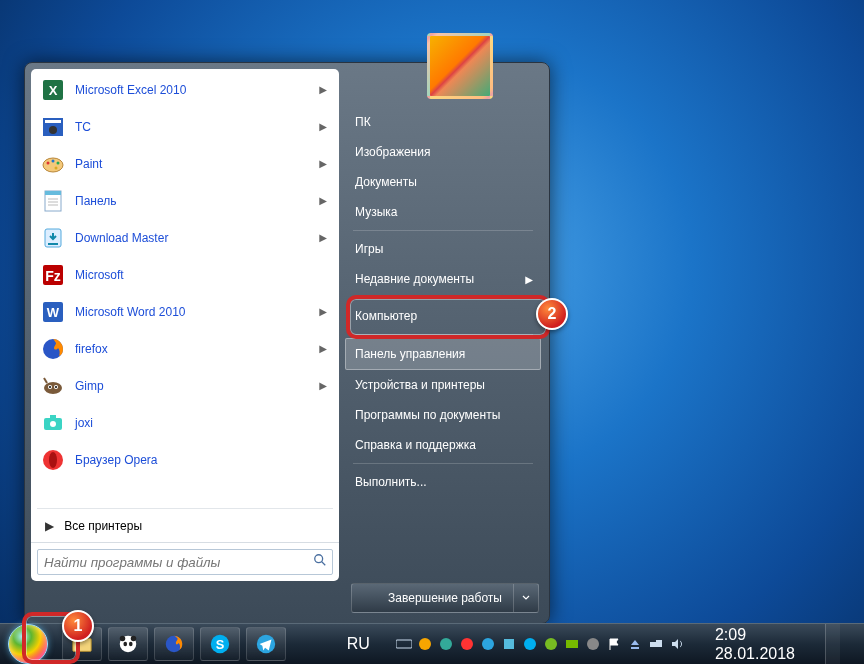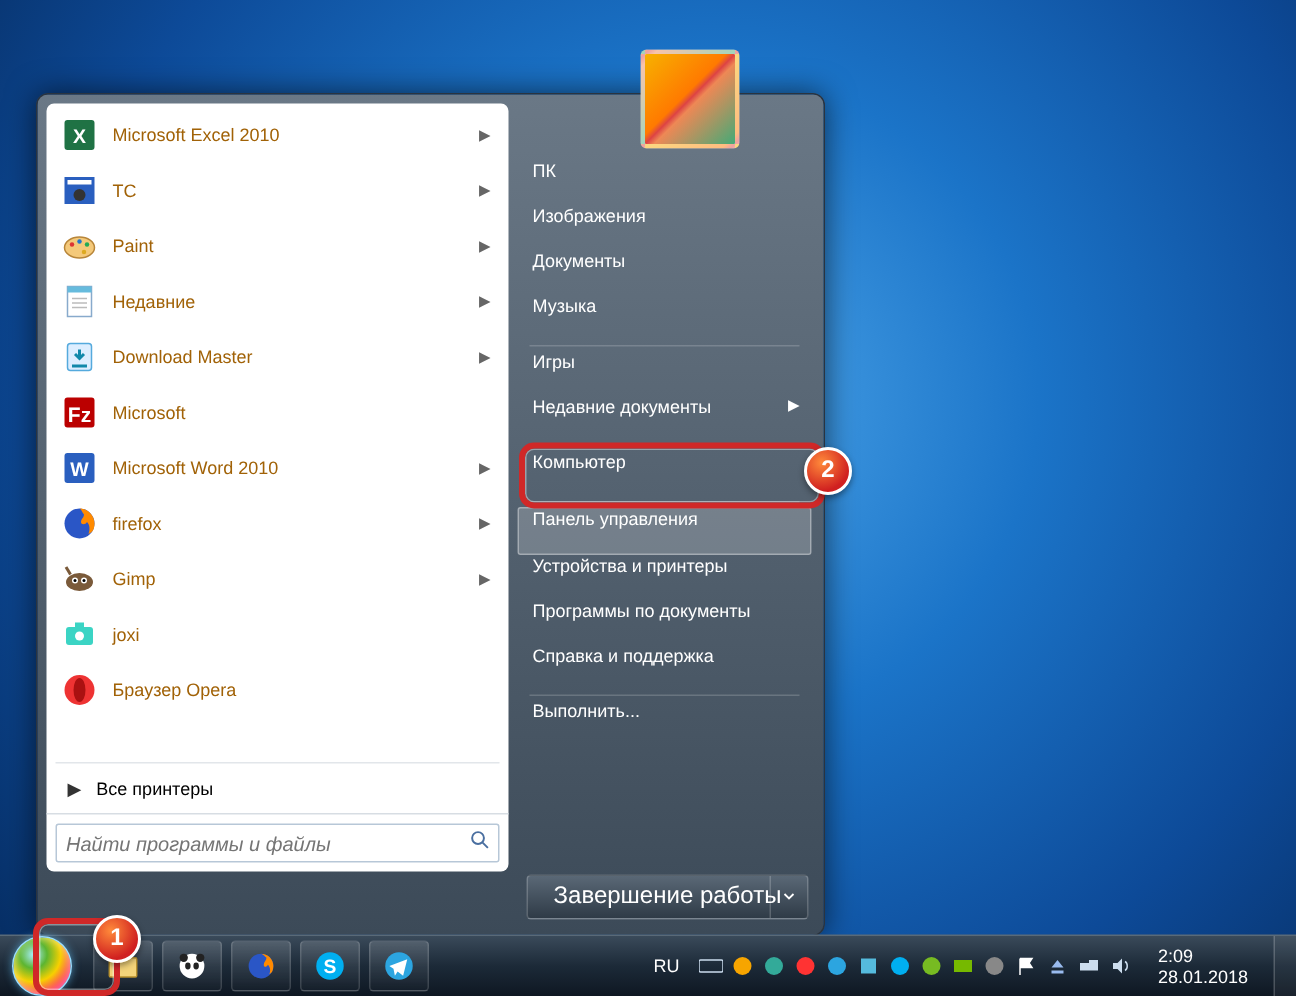--- a/index.html
+++ b/index.html
@@ -2,47 +2,47 @@
 <html><head>
 <meta charset="utf-8">
 <style>
 html,body{margin:0;padding:0;width:864px;height:664px;font-family:"Segoe UI",Tahoma,sans-serif;font-size:12px;overflow:hidden;background:#0a3a7a}
 .desktop{position:relative;width:864px;height:664px;background:radial-gradient(circle at 55% 40%,#4aa3e8 0%,#1b74c8 35%,#0d4a98 70%,#062b5e 100%);}
 .taskbar{position:absolute;left:0;right:0;bottom:0;height:40px;background:linear-gradient(to bottom,#3a4a5a 0%,#1c2a38 50%,#0e1722 100%);border-top:1px solid #5a6a78;display:flex;align-items:center}
 .start-orb{width:38px;height:38px;margin-left:8px;border-radius:50%;background:radial-gradient(circle at 35% 30%,#aef 0%,#5cb531 25%,#f7d000 50%,#f36 75%,#23a 100%);border:1px solid #9df;box-shadow:0 0 6px rgba(255,255,255,.5) inset,0 0 6px rgba(100,200,255,.6)}
 .tb-icons{display:flex;gap:6px;margin-left:14px}
 .tb-icon{width:38px;height:32px;border:1px solid rgba(255,255,255,.15);border-radius:3px;background:linear-gradient(to bottom,rgba(255,255,255,.15),rgba(255,255,255,.02));display:flex;align-items:center;justify-content:center}
 .tb-icon svg{width:22px;height:22px}
-.tray{margin-left:auto;display:flex;align-items:center;gap:9px;padding-right:0;color:#fff;font-size:12px}
+.tray{margin-left:auto;display:flex;align-items:center;gap:22px;padding-right:24px;color:#fff;font-size:16px}
 .tray-icons{display:flex;gap:5px;align-items:center}
 .tray-ic{width:16px;height:16px;display:flex;align-items:center;justify-content:center}
 .clock{text-align:left;line-height:1.2;padding:0 8px}
 .show-desk{width:14px;height:40px;border-left:1px solid rgba(255,255,255,.2);background:rgba(255,255,255,.05)}
 .lang{padding:2px 4px}
 
 .startmenu{position:absolute;left:24px;bottom:40px;width:524px;height:560px;border-radius:8px;background:linear-gradient(to bottom,#6a7886 0%,#3c4a58 100%);border:1px solid #2a3440;box-shadow:0 0 20px rgba(0,0,0,.6)}
 .sm-left{position:absolute;left:6px;top:6px;width:308px;height:512px;background:#fff;border-radius:5px;display:flex;flex-direction:column}
 .sm-proglist{flex:1;padding:2px}
 .sm-item{display:flex;align-items:center;height:37px;padding:0 6px;position:relative}
 .sm-ico{width:28px;height:28px;margin-right:8px;display:flex;align-items:center;justify-content:center;flex-shrink:0}
-.sm-label{flex:1;color:#a16207}
+.sm-label{flex:1;color:#1d4ed8}
 .sm-fly{color:#666;font-size:10px;padding-right:4px}
 .sm-sep{border-top:1px solid #e2e6ea;margin:1px 6px}
 .sm-allprog{display:flex;align-items:center;height:32px;padding:0 6px}
 .sm-allprog .tri{color:#333;margin-right:10px;margin-left:8px}
 .sm-search{padding:6px;border-top:1px solid #d7dde3}
 .sm-search input{width:100%;box-sizing:border-box;height:26px;border:1px solid #b7c7d7;border-radius:2px;padding:0 24px 0 6px;font-style:italic;color:#b91c1c;background:#fff}
 .sm-search .mag{position:relative;float:right;margin-top:-22px;margin-right:6px;color:#4a6fa0}
 
 .sm-right{position:absolute;left:320px;top:44px;width:196px;color:#fff}
-.sm-r-item{height:30px;display:flex;align-items:flex-start;padding:0 10px;font-size:12px;position:relative}
+.sm-r-item{height:30px;display:flex;align-items:center;padding:0 10px;font-size:12px;position:relative}
 .sm-r-item.hl{background:rgba(255,255,255,.2);border:1px solid rgba(255,255,255,.35);border-radius:2px;padding:0 9px}
 .sm-r-fly{position:absolute;right:8px;color:#fff;font-size:10px}
 .sm-r-sep{border-top:1px solid rgba(255,255,255,.18);margin:3px 8px}
-.sm-shut{position:absolute;left:326px;bottom:10px;width:186px;height:28px;background:linear-gradient(to bottom,#5a6876,#2f3b47);border:1px solid rgba(255,255,255,.2);border-radius:3px;color:#fff;display:flex;align-items:center;justify-content:center;font-size:16px}
+.sm-shut{position:absolute;left:326px;bottom:10px;width:186px;height:28px;background:linear-gradient(to bottom,#5a6876,#2f3b47);border:1px solid rgba(255,255,255,.2);border-radius:3px;color:#fff;display:flex;align-items:center;justify-content:center;font-size:12px}
 .sm-shut .split{position:absolute;right:0;top:0;bottom:0;width:24px;border-left:1px solid rgba(255,255,255,.2);display:flex;align-items:center;justify-content:center}
 
 .userpic{position:absolute;left:402px;top:-30px;width:60px;height:60px;border:3px solid rgba(255,255,255,.5);border-radius:4px;background:linear-gradient(135deg,#f7b100 0%,#ff7a00 45%,#d44 50%,#e85 55%,#4a7 100%)}
 
 .callout{position:absolute;border:4px solid #d02828;border-radius:10px;box-shadow:0 0 0 1px rgba(255,255,255,.4) inset;pointer-events:none}
 .co1{left:22px;bottom:0px;width:50px;height:44px}
 .co2{left:346px;top:295px;width:196px;height:36px}
 .badge{position:absolute;width:28px;height:28px;border-radius:50%;background:radial-gradient(circle at 35% 30%,#ff8a3a,#d02020 70%);border:2px solid #fff;color:#fff;font-weight:bold;font-size:16px;display:flex;align-items:center;justify-content:center;box-shadow:0 2px 4px rgba(0,0,0,.4);pointer-events:none}
 .b1{left:62px;bottom:22px}
 .b2{left:536px;top:298px}
@@ -94,21 +94,21 @@
           <div class="sm-item">
             <span class="sm-ico">
               <svg width="26" height="26" viewBox="0 0 26 26">
                 <rect x="5" y="3" width="16" height="20" fill="#fff" stroke="#8ac"></rect>
                 <rect x="5" y="3" width="16" height="4" fill="#6bd"></rect>
                 <line x1="8" y1="11" x2="18" y2="11" stroke="#bbb"></line>
                 <line x1="8" y1="14" x2="18" y2="14" stroke="#bbb"></line>
                 <line x1="8" y1="17" x2="18" y2="17" stroke="#bbb"></line>
               </svg>
             </span>
-            <span class="sm-label">Недавние</span>
+            <span class="sm-label">Панель</span>
             <span class="sm-fly">▶</span>
           </div>
           <div class="sm-item">
             <span class="sm-ico">
               <svg width="26" height="26" viewBox="0 0 26 26">
                 <rect x="5" y="4" width="16" height="18" rx="2" fill="#def" stroke="#5ad"></rect>
                 <path d="M13 8v6m-3-3l3 3 3-3" stroke="#18a" stroke-width="2" fill="none"></path>
                 <rect x="8" y="18" width="10" height="2" fill="#18a"></rect>
               </svg>
             </span>

